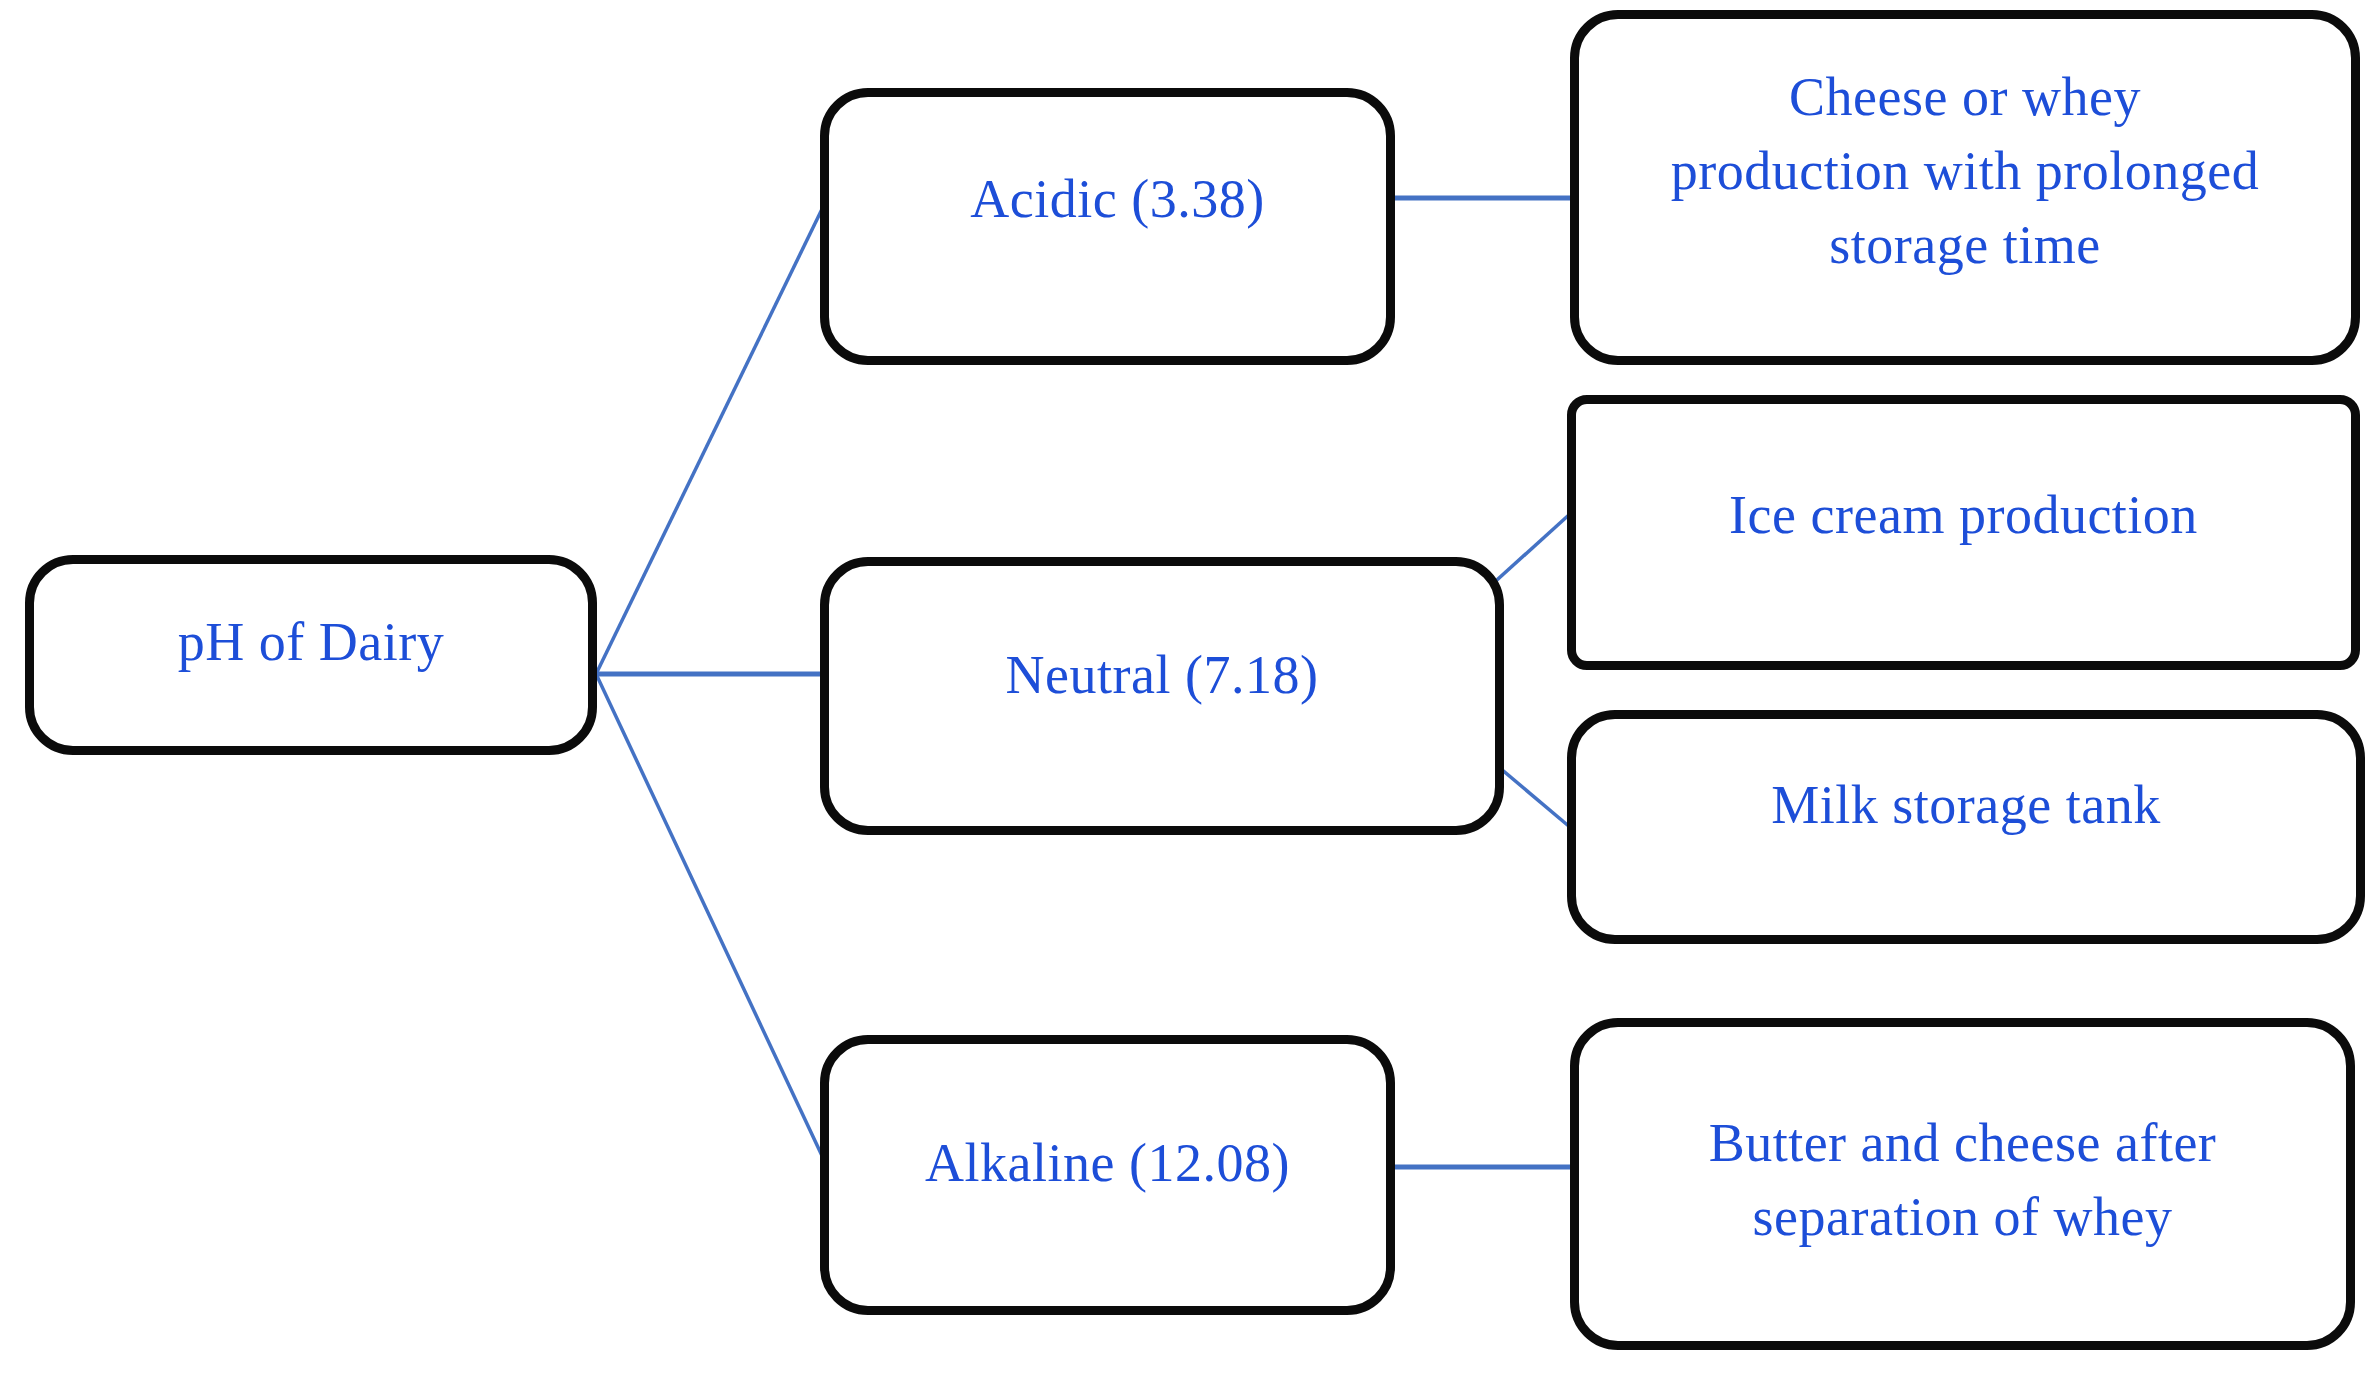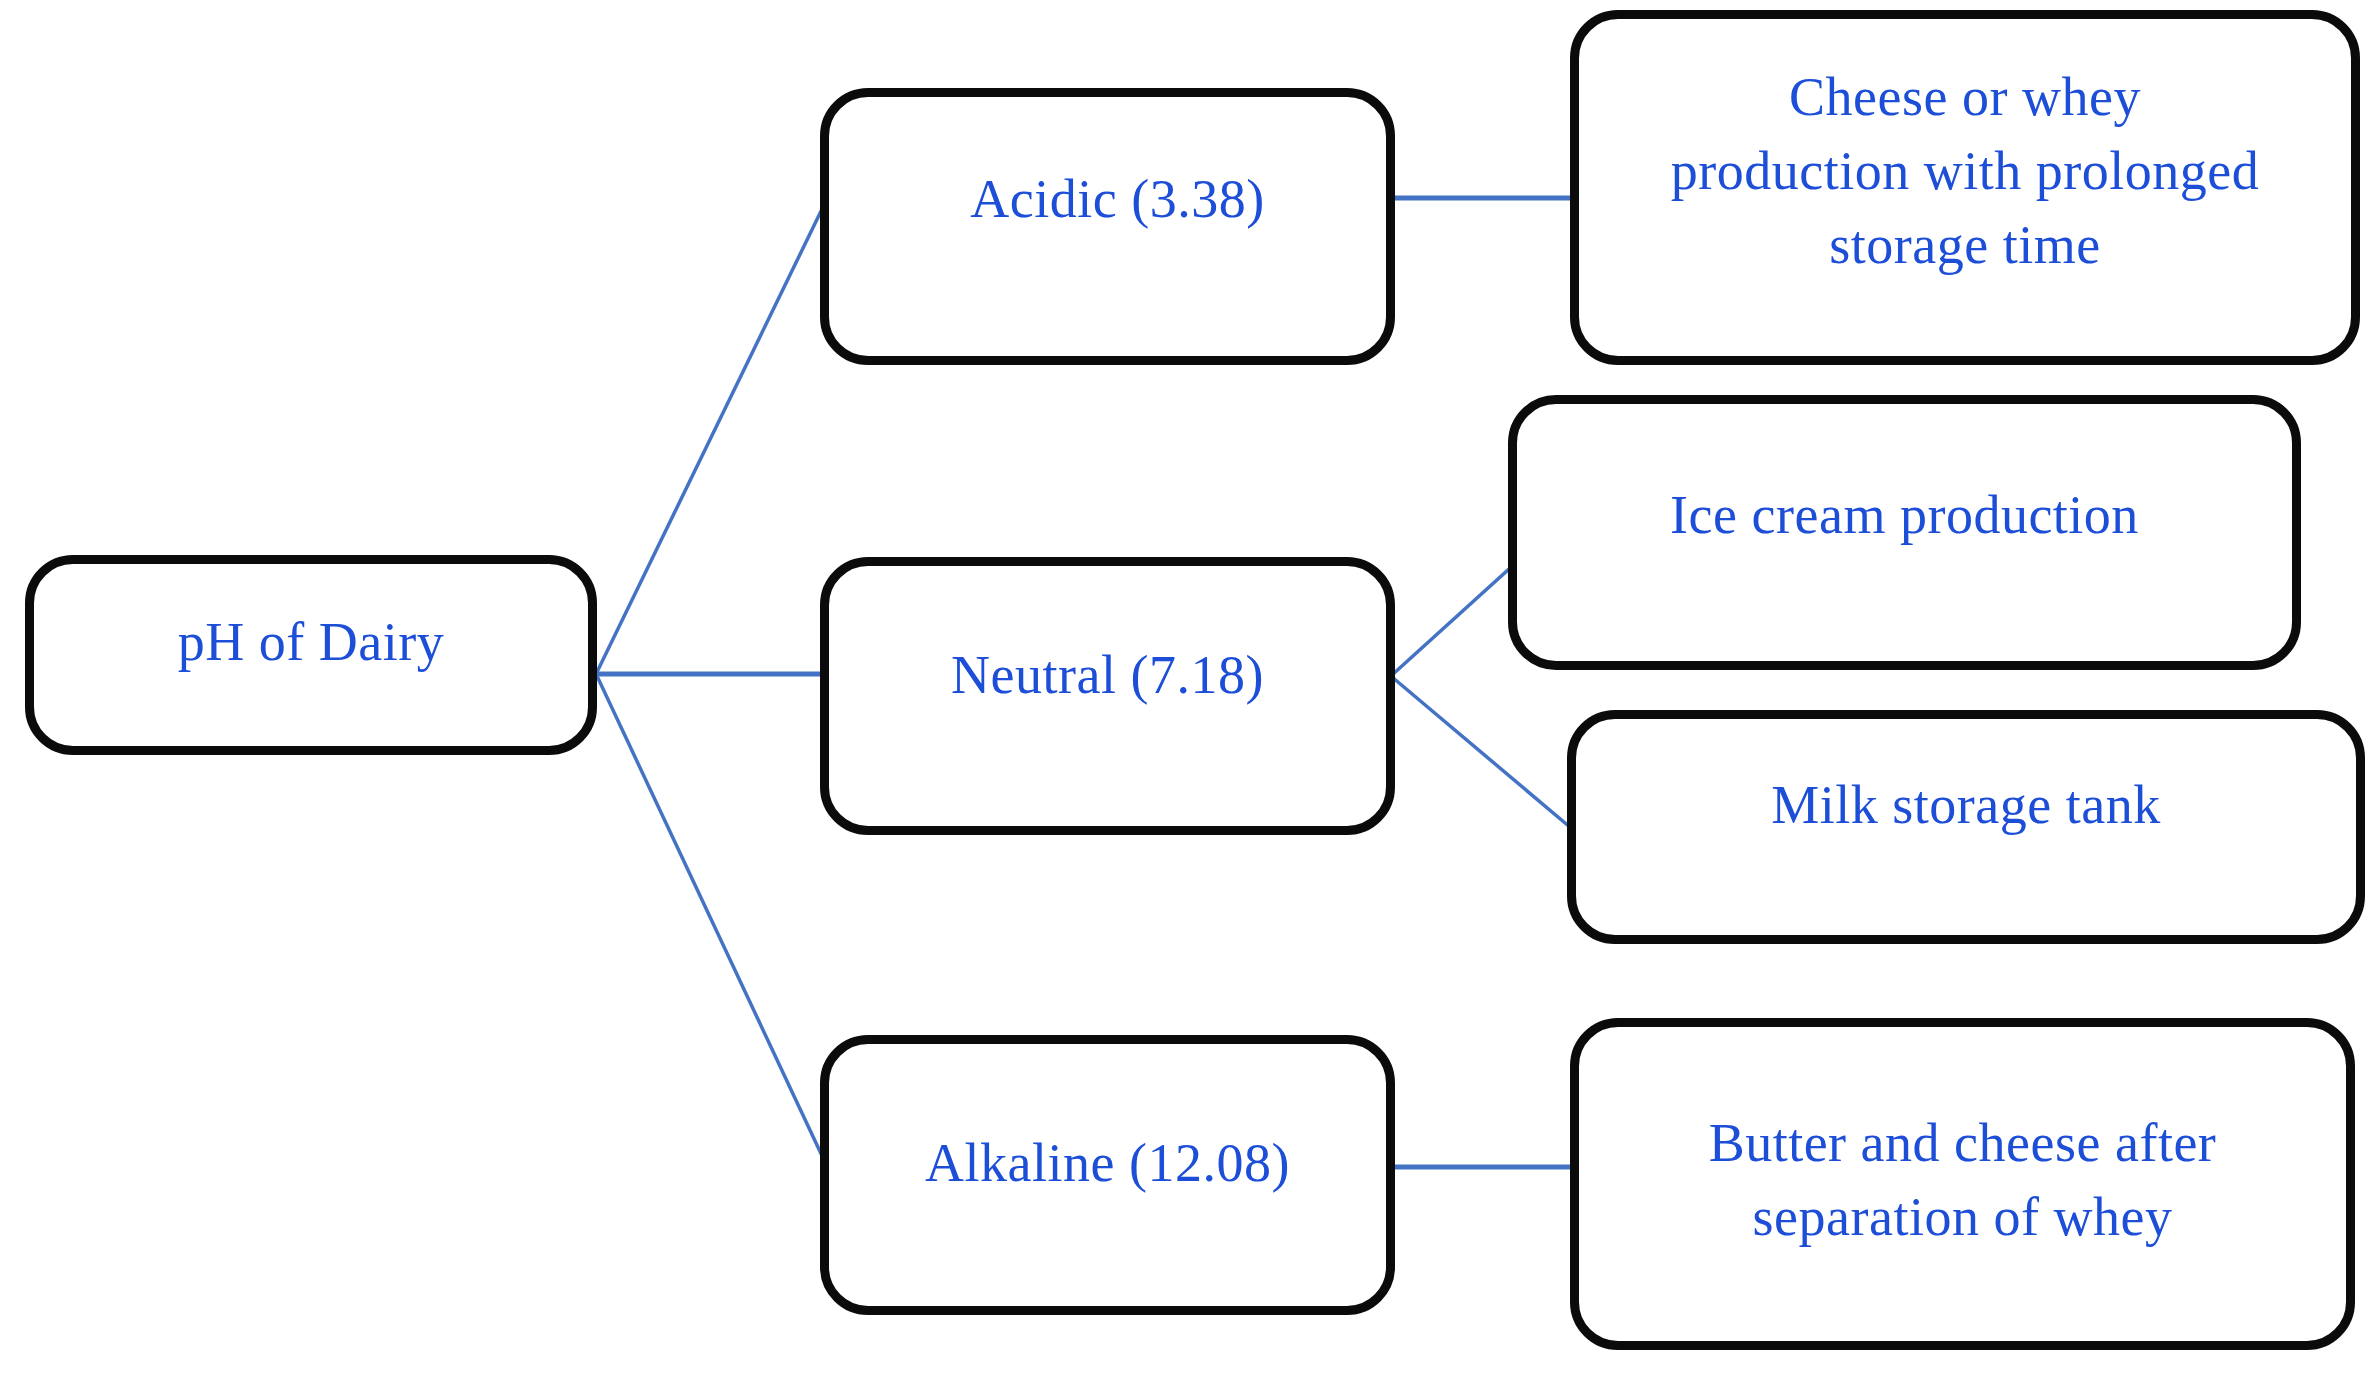--- a/index.html
+++ b/index.html
@@ -34,24 +34,24 @@
     font-size: 54px;
     line-height: 74px;
     letter-spacing: 0.5px;
     padding: 0 28px;
   }
   .line { display: block; }
 
   
   .n-root     { left: 25px;   top: 555px;  width: 572px; height: 200px; }
   .n-acidic   { left: 820px;  top: 88px;   width: 575px; height: 277px; padding-left: 20px; }
-  .n-neutral  { left: 820px;  top: 557px;  width: 575px; height: 278px; }
+  .n-neutral  { left: 820px;  top: 557px;  width: 684px; height: 278px; }
   .n-alkaline { left: 820px;  top: 1035px; width: 575px; height: 280px; }
   .n-cheese   { left: 1570px; top: 10px;   width: 790px; height: 355px; }
-  .n-ice      { left: 1508px; top: 395px;  width: 793px; height: 275px; }
+  .n-ice      { left: 1567px; top: 395px;  width: 793px; height: 275px; border-radius: 20px; }
   .n-milk     { left: 1567px; top: 710px;  width: 798px; height: 234px; }
   .n-butter   { left: 1570px; top: 1018px; width: 785px; height: 332px; }
 
   .n-root .txt     { transform: translateY(-13px); }
   .n-acidic .txt   { transform: translateY(-28px); }
   .n-neutral .txt  { transform: translateY(-21px); }
   .n-alkaline .txt { transform: translateY(-12px); font-family: Liberation Serif, serif; }
   .n-cheese .txt   { transform: translateY(-17px); }
   .n-ice .txt      { transform: translateY(-18px); }
   .n-milk .txt     { transform: translateY(-22px); }

